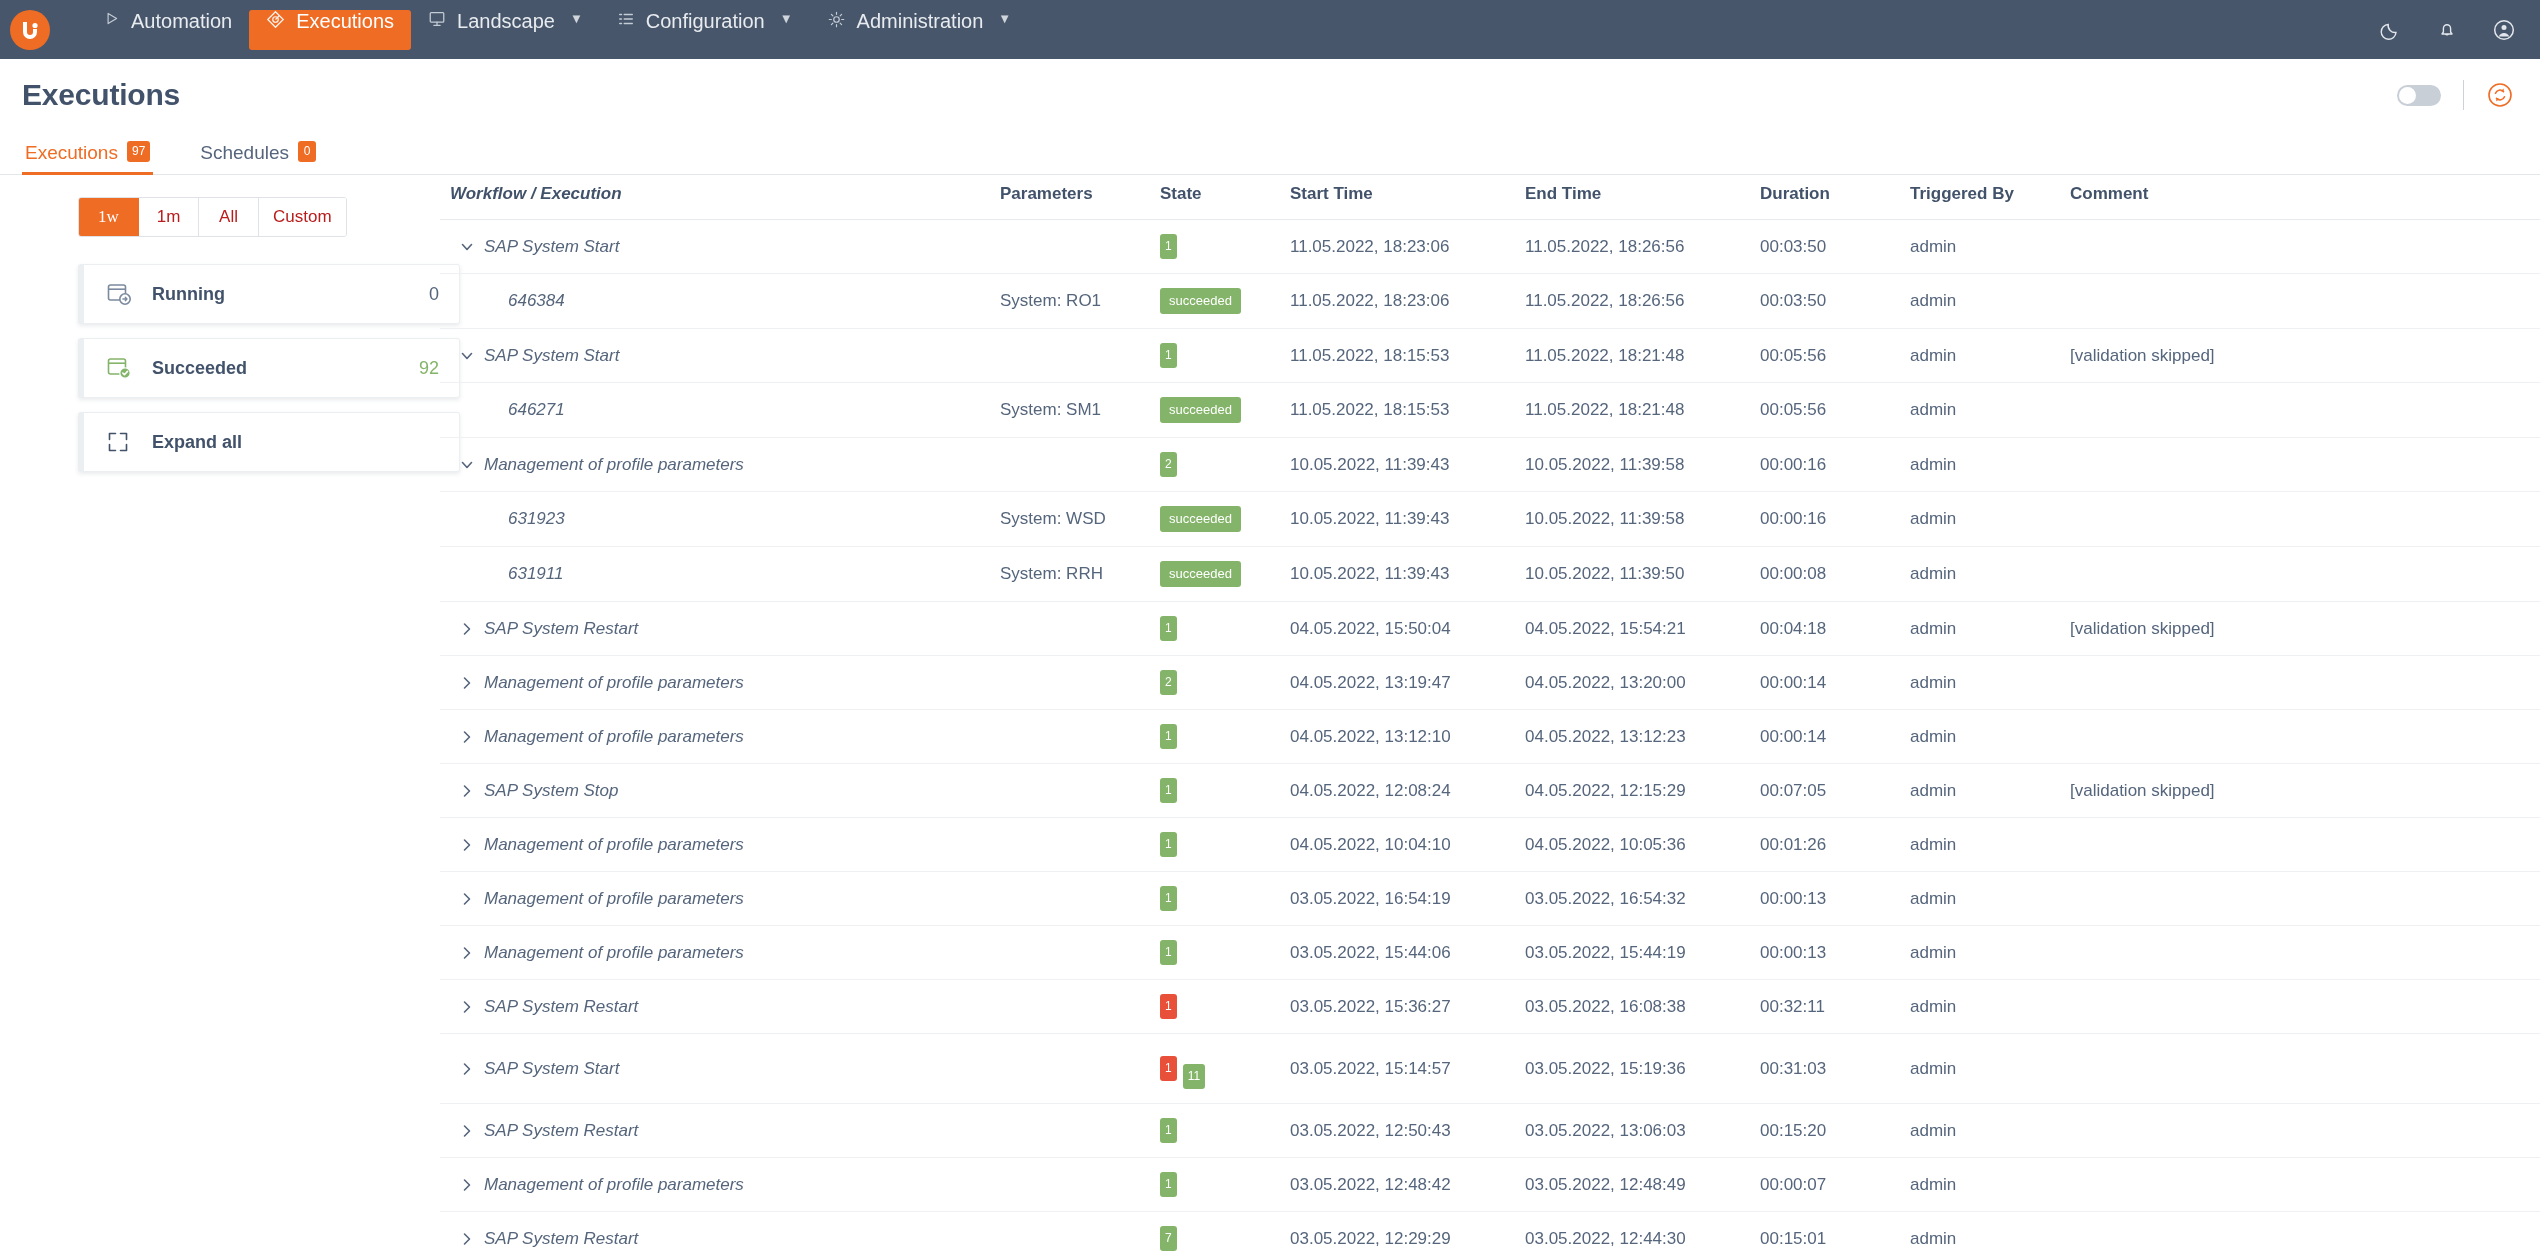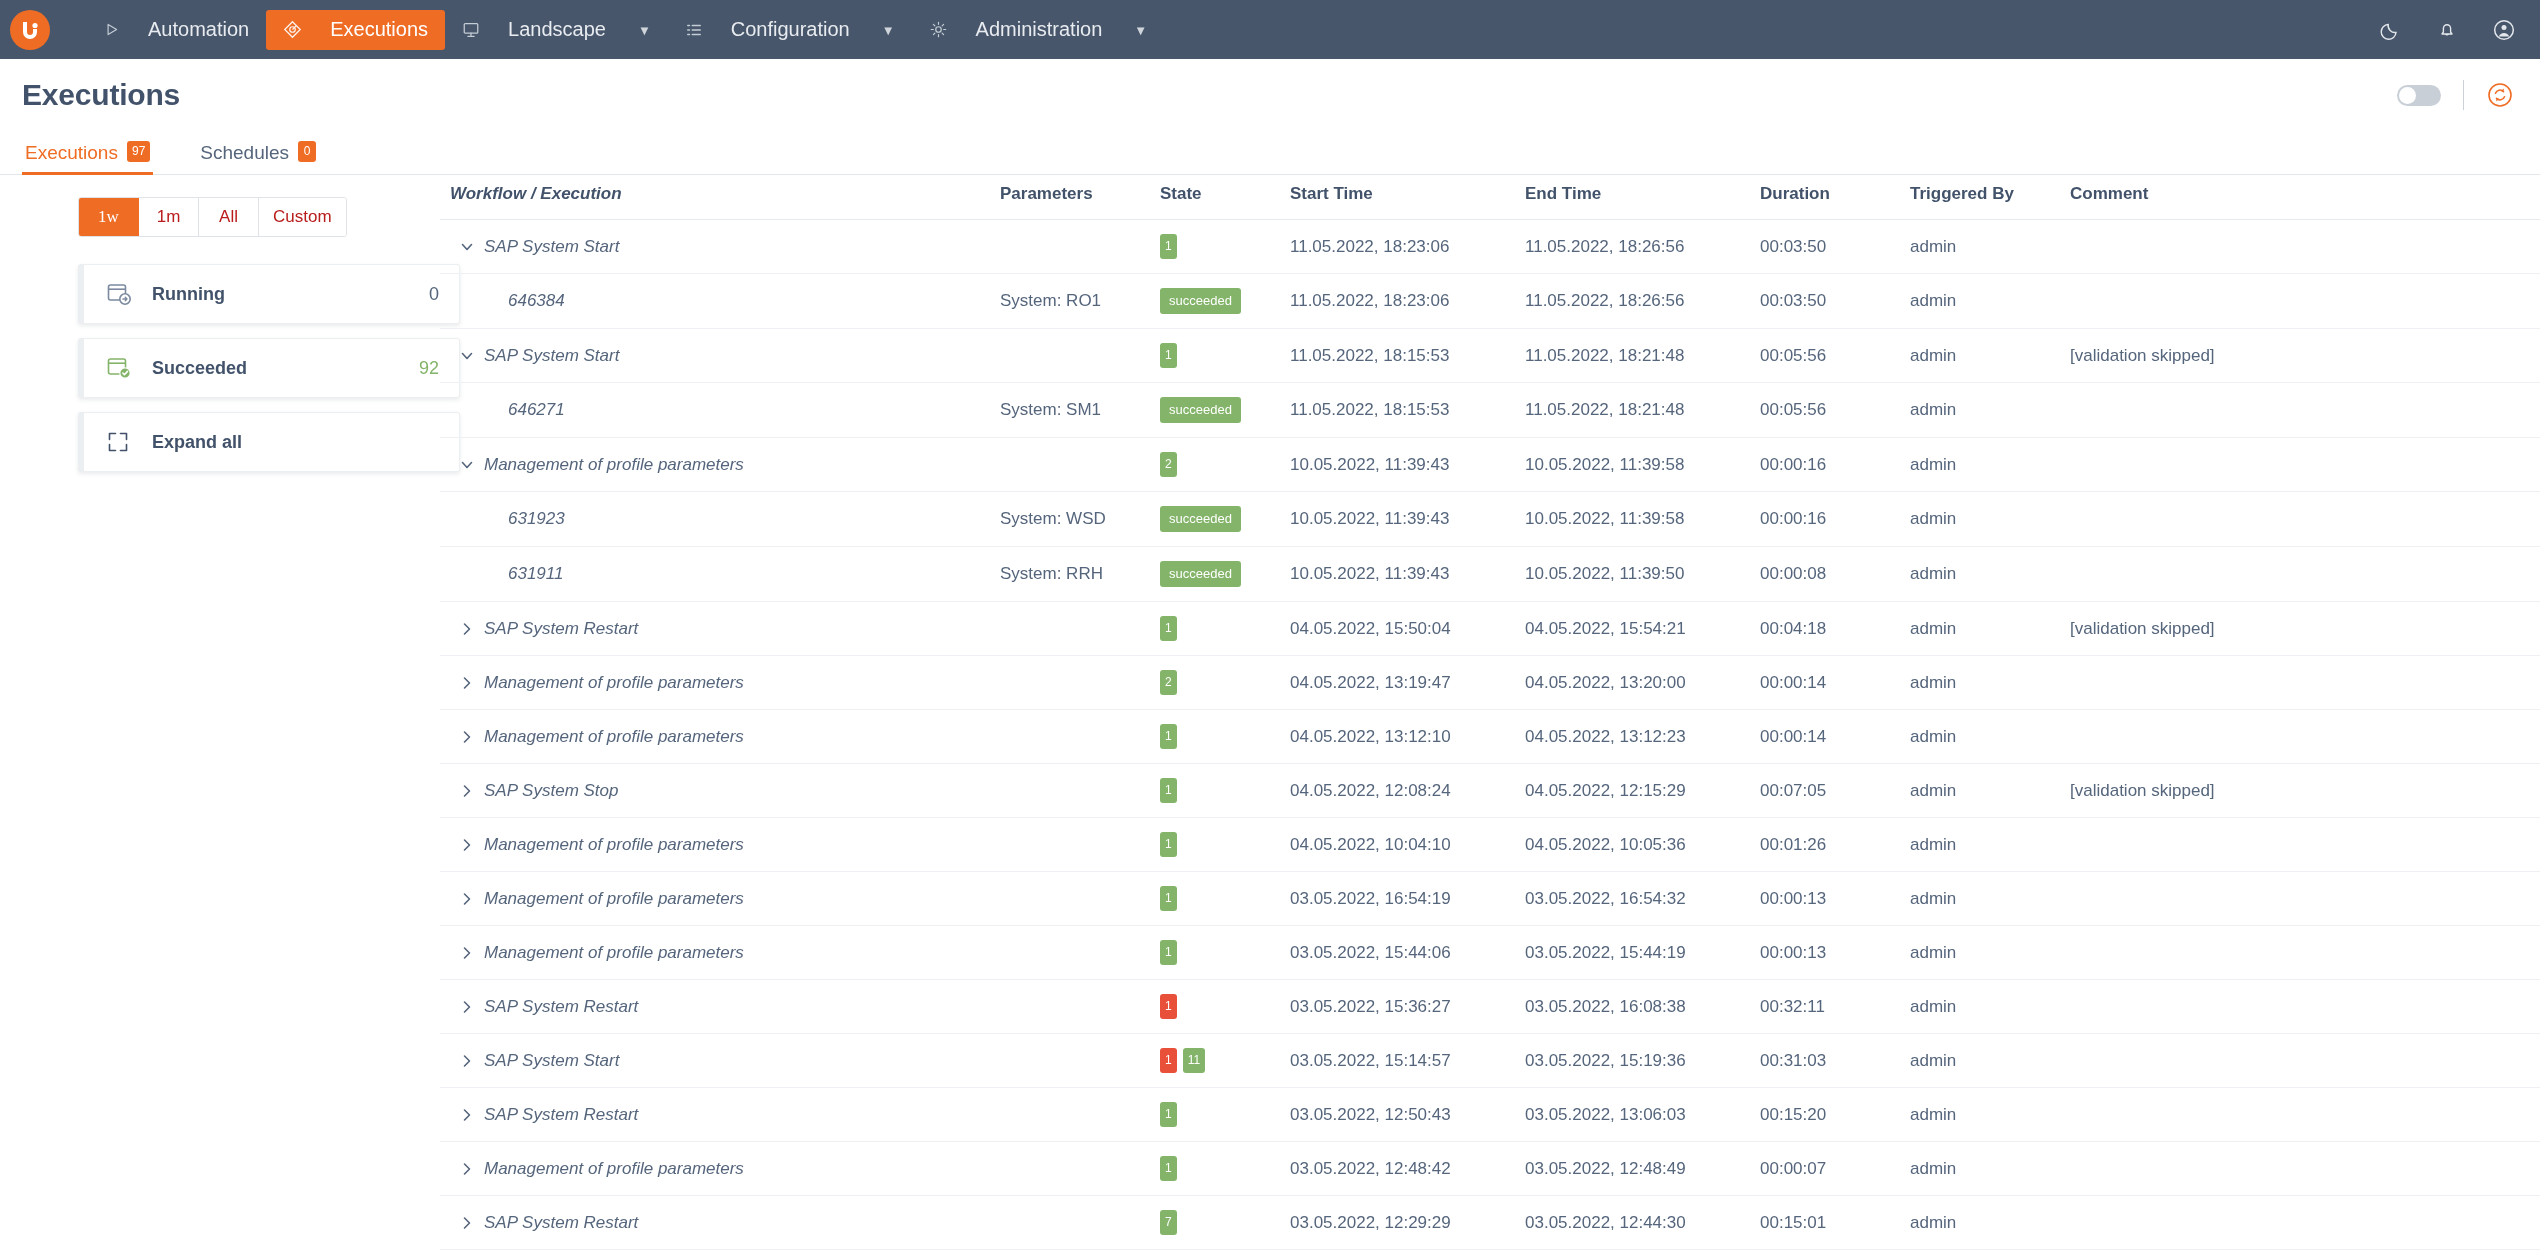--- a/index.html
+++ b/index.html
@@ -22,21 +22,21 @@
   .logo {
     width: 40px; height: 40px; border-radius: 50%;
     background: #ef6c24;
     display: flex; align-items: center; justify-content: center;
     margin-right: 36px;
     flex: none;
   }
   .logo svg { display:block; }
   .nav-items { display: flex; align-items: center; height: 100%; }
   .nav-item {
-    display: flex; align-items: center; gap: 28px;
+    display: flex; align-items: flex-start; gap: 11px;
     height: 40px;
     padding: 0 17px;
     color: #e8ebef;
     font-size: 20px;
     border-radius: 3px;
     cursor: pointer;
     white-space: nowrap;
   }
   .nav-item.active { background: #ef6c24; color: #fff; }
   .nav-item .nico { display: flex; align-items: center; opacity: .92; }
@@ -200,21 +200,21 @@
   .sbadge {
     display: inline-block;
     color: #fff; font-size: 12px; line-height: 1;
     border-radius: 3px;
     text-align: center;
     vertical-align: middle;
   }
   .sbadge.count { background: #84b469; padding: 6px 5px 7px; min-width: 15px; }
   .sbadge.count.fail { background: #e8503a; }
   .sbadge.word { background: #84b469; padding: 6px 9px 7px; font-size: 13px; }
-  .sbadge + .sbadge { margin-left: 6px; }
+  .sbadge + .sbadge { margin-left: 6px; margin-top: 16px; }
 </style>
 </head>
 <body>
 
 <div class="topnav">
   <div class="logo">
     <svg width="24" height="24" viewBox="0 0 24 24" fill="none">
       <path d="M5 4 h4 v10 a3 3 0 0 0 6 0 v-3 h4 v3 a7 7 0 0 1 -14 0 z" fill="#fff"></path>
       <circle cx="17" cy="7.5" r="2.6" fill="#fff"></circle>
     </svg>

